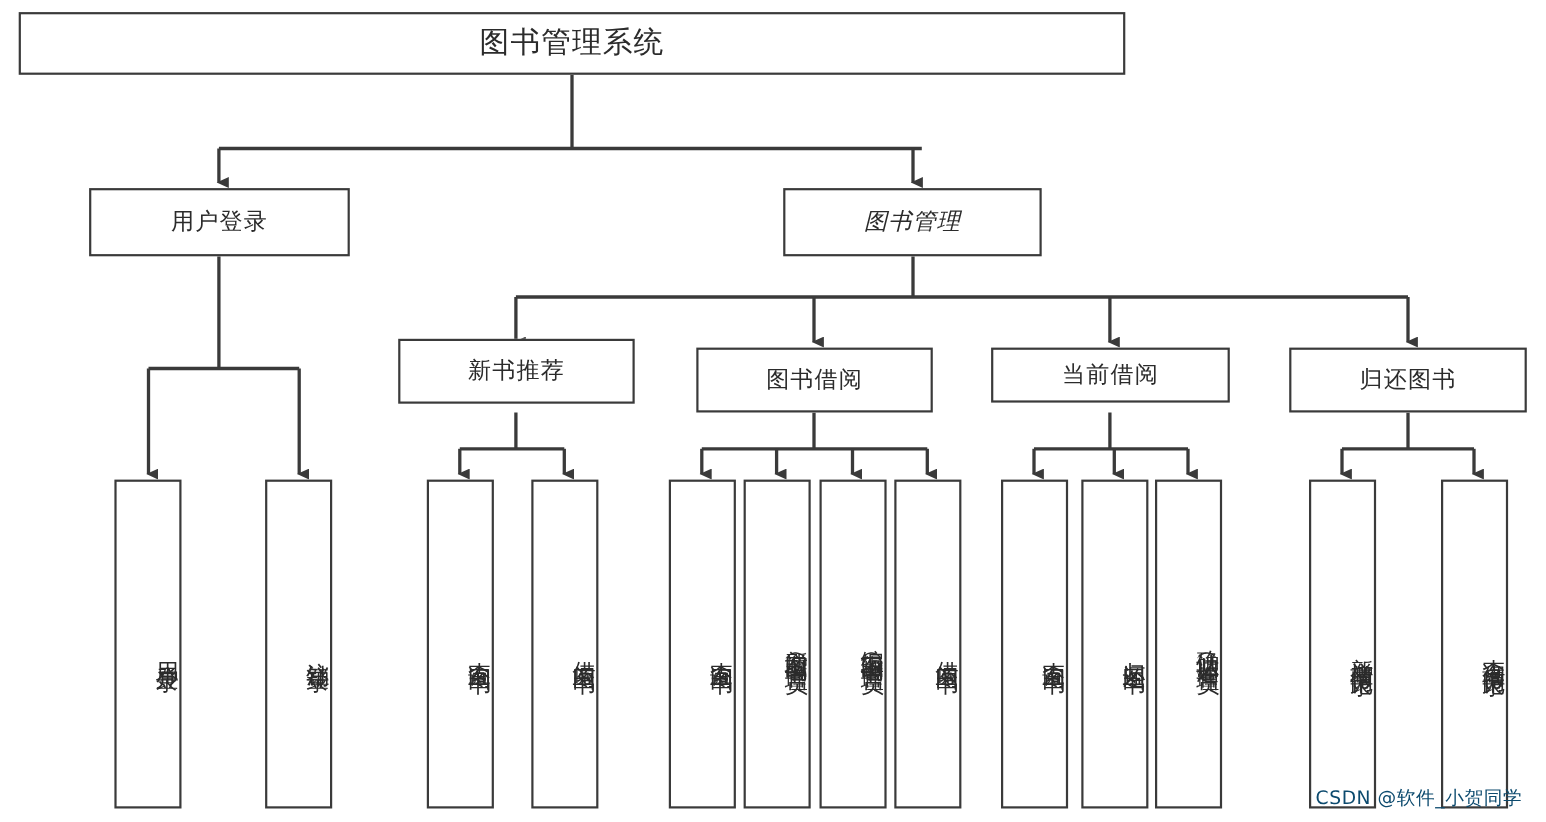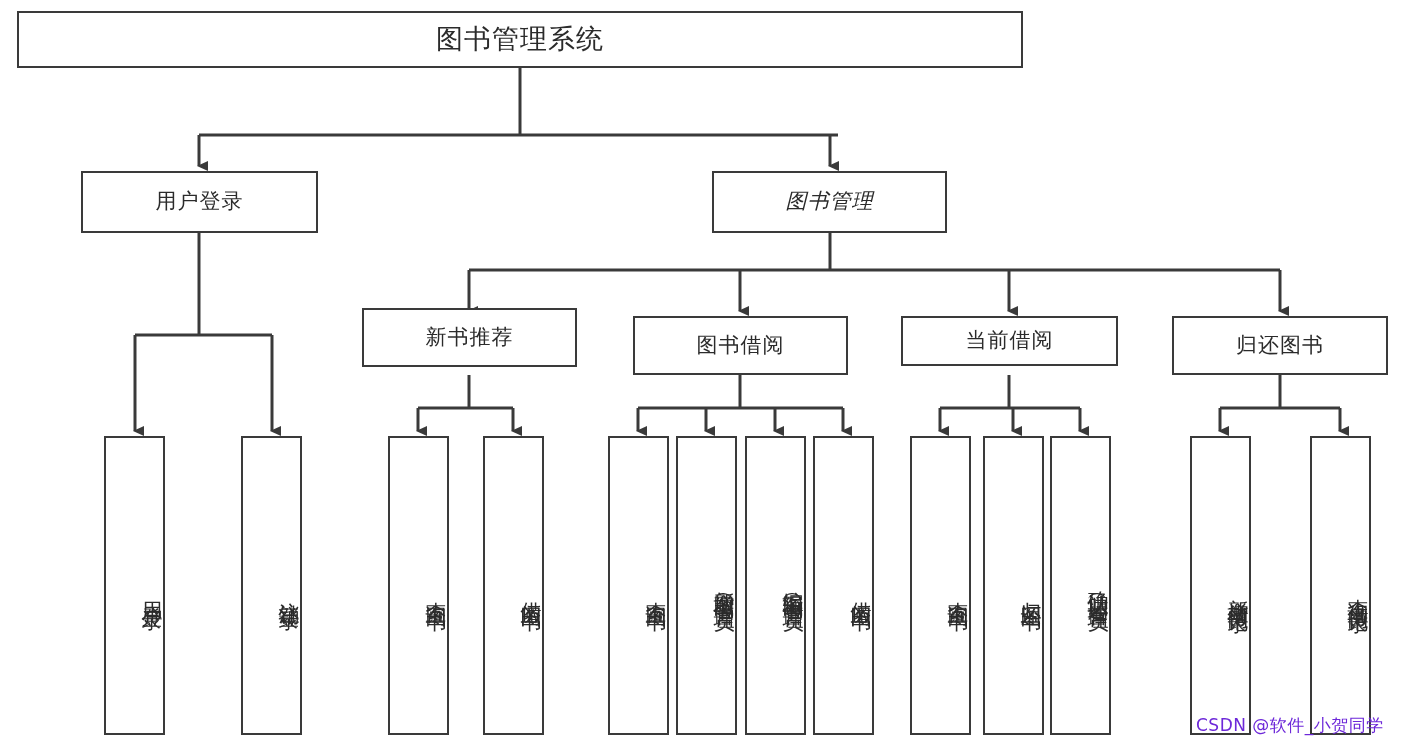--- a/index.html
+++ b/index.html
@@ -58,21 +58,21 @@
     padding-top: 10px;
     line-height: 1.05;
   }
   .node.v-node.tall-text {
     align-items: flex-start;
     padding-top: 4px;
   }
   .watermark {
     position: absolute;
     font-size: 17px;
-    color: #6d28d9;
+    color: #0c4a6e;
     white-space: nowrap;
     letter-spacing: 0.5px;
     pointer-events: none;
   }
 </style>
 </head>
 <body>
 
 <div id="stage">
 

